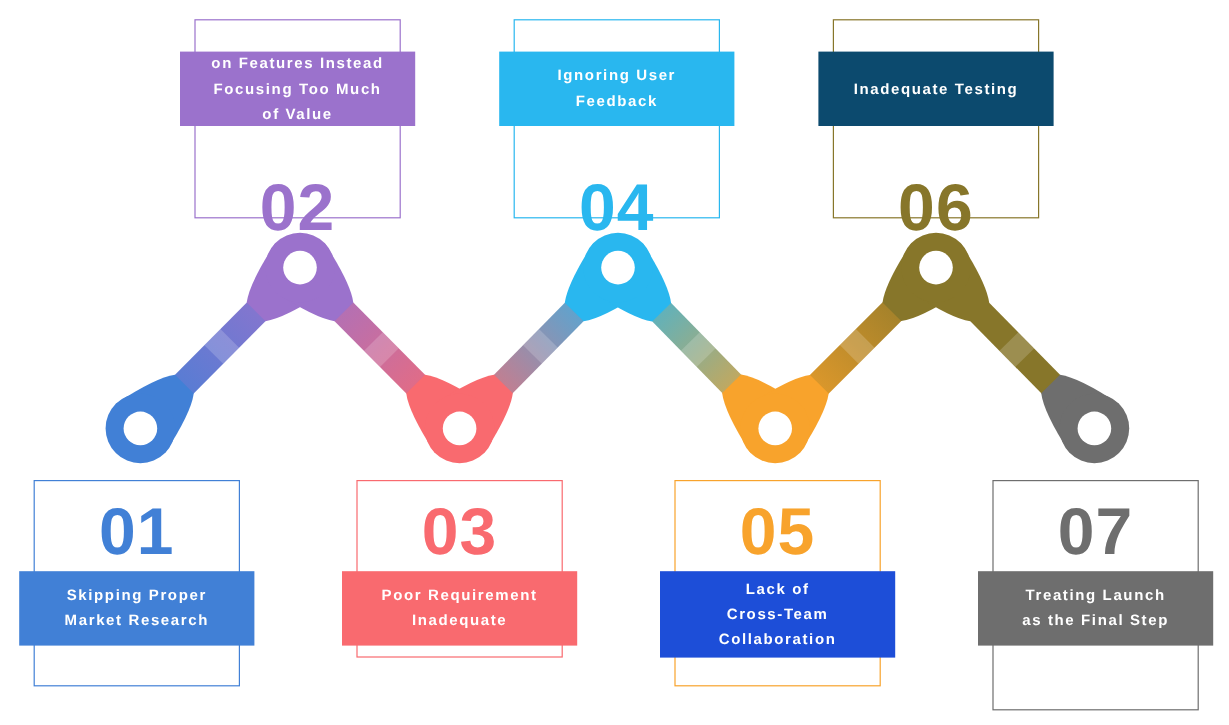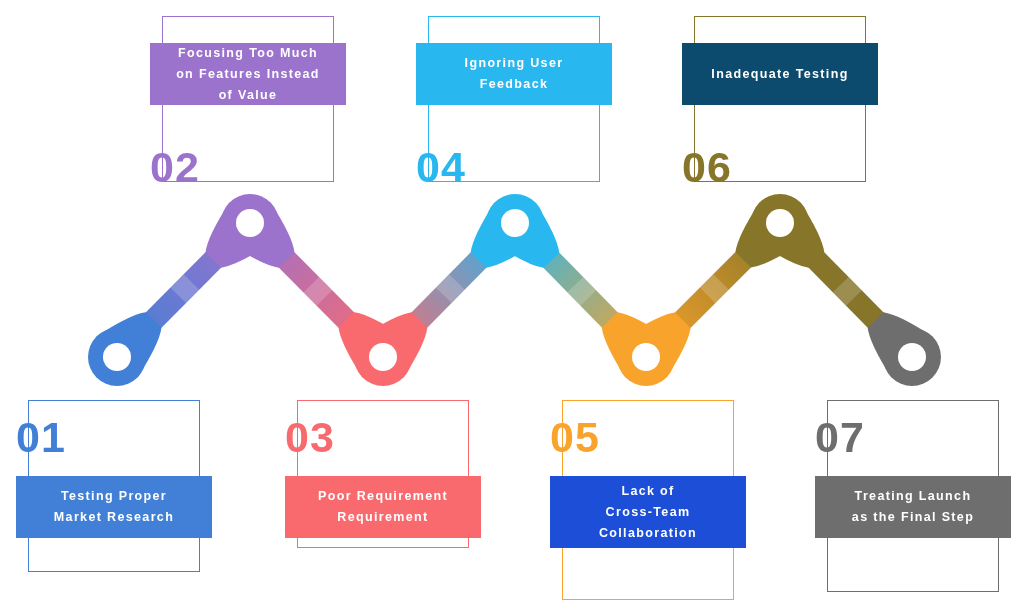--- a/index.html
+++ b/index.html
@@ -60,21 +60,22 @@
     font-size: 12.5px;
     font-weight: bold;
     letter-spacing: 1.35px;
     line-height: 21px;
     white-space: nowrap;
   }
   .num {
     position: absolute;
     left: 0;
     right: 0;
-    font-size: 43px;
+    text-align: center;
+    font-size: 55px;
     font-weight: bold;
     letter-spacing: 1px;
     line-height: 1;
   }
 
   
   .card.top .band { top: 27px; height: 62px; }
   .card.top .num  { top: 130px; }
 
   
@@ -181,50 +182,50 @@
         <circle cx="912" cy="357" r="29" fill="#6e6e6e"></circle>
         <circle cx="912" cy="357" r="14" fill="#ffffff"></circle>
       </g>
     </svg>
 
   <div id="cards">
       <div class="card bottom" style="left: 16px; top: 400px; width: 196px; height: 172px;">
         <div class="card-frame" style="border-color: rgb(65, 128, 214);"></div>
         <div class="num" style="color: rgb(65, 128, 214);">01</div>
         <div class="band" style="background: rgb(65, 128, 214);">
-          <div class="band-line">Testing Proper</div>
+          <div class="band-line">Skipping Proper</div>
           <div class="band-line">Market Research</div>
         </div>
       </div>
       <div class="card top three-line" style="left: 150px; top: 16px; width: 196px; height: 166px;">
         <div class="card-frame" style="border-color: rgb(155, 114, 204);"></div>
         <div class="num" style="color: rgb(155, 114, 204);">02</div>
         <div class="band" style="background: rgb(155, 114, 204);">
+          <div class="band-line">on Features Instead</div>
           <div class="band-line">Focusing Too Much</div>
-          <div class="band-line">on Features Instead</div>
           <div class="band-line">of Value</div>
         </div>
       </div>
       <div class="card bottom" style="left: 285px; top: 400px; width: 196px; height: 148px;">
         <div class="card-frame" style="border-color: rgb(249, 106, 111);"></div>
         <div class="num" style="color: rgb(249, 106, 111);">03</div>
         <div class="band" style="background: rgb(249, 106, 111);">
           <div class="band-line">Poor Requirement</div>
-          <div class="band-line">Requirement</div>
+          <div class="band-line">Inadequate</div>
         </div>
       </div>
       <div class="card top" style="left: 416px; top: 16px; width: 196px; height: 166px;">
         <div class="card-frame" style="border-color: rgb(41, 183, 239);"></div>
         <div class="num" style="color: rgb(41, 183, 239);">04</div>
         <div class="band" style="background: rgb(41, 183, 239);">
           <div class="band-line">Ignoring User</div>
           <div class="band-line">Feedback</div>
         </div>
       </div>
-      <div class="card bottom three-line" style="left: 550px; top: 400px; width: 196px; height: 200px;">
+      <div class="card bottom three-line" style="left: 550px; top: 400px; width: 196px; height: 172px;">
         <div class="card-frame" style="border-color: rgb(248, 163, 44);"></div>
         <div class="num" style="color: rgb(248, 163, 44);">05</div>
         <div class="band" style="background: #1d4ed8;">
           <div class="band-line">Lack of</div>
           <div class="band-line">Cross-Team</div>
           <div class="band-line">Collaboration</div>
         </div>
       </div>
       <div class="card top" style="left: 682px; top: 16px; width: 196px; height: 166px;">
         <div class="card-frame" style="border-color: rgb(135, 118, 42);"></div>

